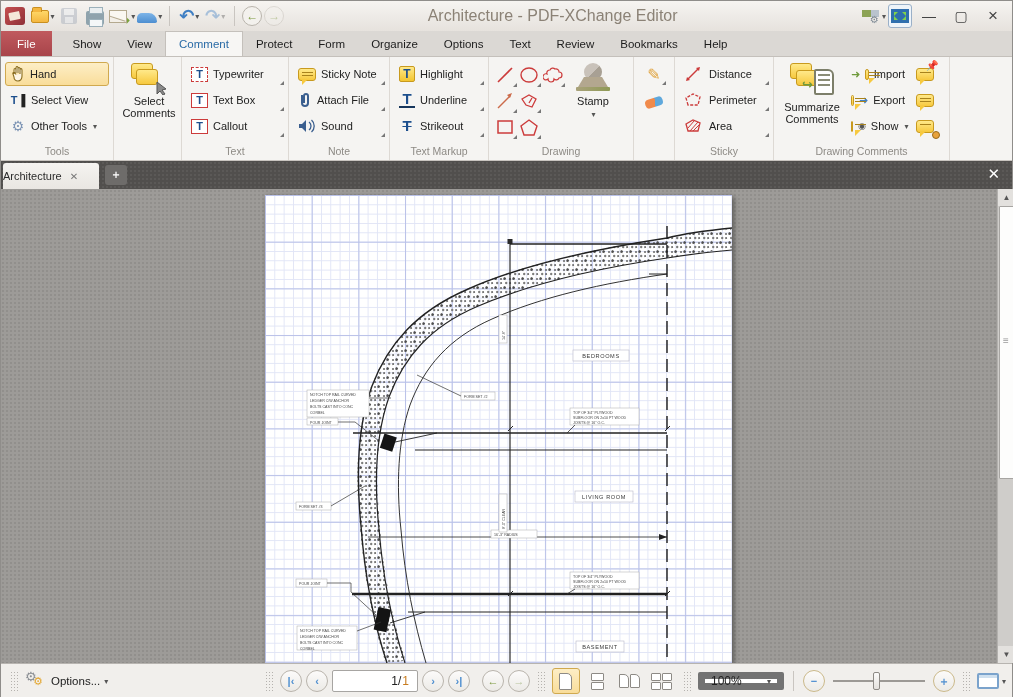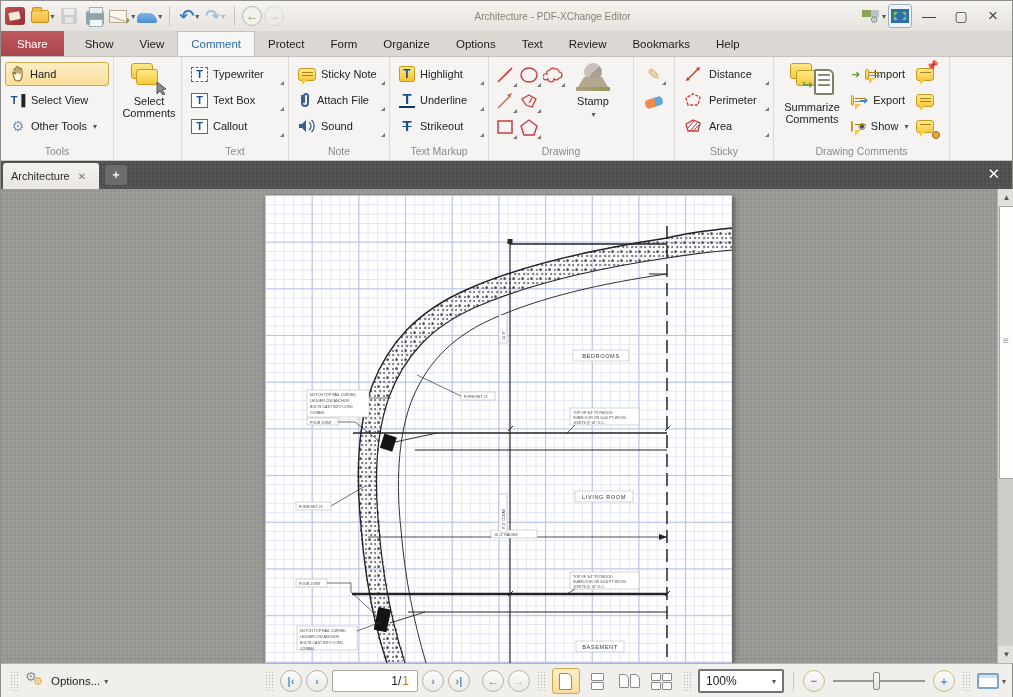--- a/index.html
+++ b/index.html
@@ -9,21 +9,21 @@
   .win { position:relative; width:1013px; height:697px; background:#ecebe9; border:1px solid #8f8d8a; }
 
   
   .titlebar { position:absolute; left:0; top:0; width:100%; height:30px;
     background:linear-gradient(#f6f4f1,#e6e2dd); display:flex; align-items:center; padding:0 4px; }
   .tb-group { display:flex; align-items:center; gap:2px; }
   .tbtn { height:24px; min-width:24px; display:flex; align-items:center; justify-content:center; border-radius:3px; }
   .caret { font-size:8px; color:#555; margin-left:1px; }
   .dis { opacity:.4; }
   .sep-v { width:1px; height:20px; background:#c9c5c0; margin:0 5px; }
-  .title-text { flex:1; text-align:center; color:#8b8276; font-size:10px; padding-right:40px; }
+  .title-text { flex:1; text-align:center; color:#8b8276; font-size:16px; padding-right:40px; }
   .winbtn { width:30px; height:24px; display:flex; align-items:center; justify-content:center; color:#444; font-size:14px; }
   .appico { width:20px; height:18px; background:linear-gradient(135deg,#c65050,#8e3038); border-radius:3px; position:relative; margin-right:6px; }
   .appico:after { content:""; position:absolute; left:4px; top:5px; width:11px; height:8px; background:#f4e7d8; border-radius:1px; transform:rotate(-12deg); }
   .folder { width:18px; height:13px; background:linear-gradient(#ffd868,#f4b740); border:1px solid #c98f1f; border-radius:2px; position:relative; }
   .folder:before { content:""; position:absolute; top:-4px; left:0; width:8px; height:4px; background:#f4b740; border:1px solid #c98f1f; border-bottom:none; border-radius:2px 2px 0 0; }
   .floppy { width:16px; height:16px; background:#9aa4b5; border-radius:2px; position:relative; }
   .floppy:before { content:""; position:absolute; left:3px; top:1px; width:10px; height:6px; background:#e8ecf2; }
   .floppy:after { content:""; position:absolute; left:4px; bottom:1px; width:8px; height:6px; background:#dde3ec; }
   .printer { width:18px; height:14px; background:#8fa3ad; border-radius:2px; position:relative; margin-top:3px; }
   .printer:before { content:""; position:absolute; left:3px; top:-4px; width:12px; height:5px; background:#e9eef0; border:1px solid #9bb0ba; }
@@ -83,21 +83,21 @@
   .sum-ico .pg { position:absolute; right:0; top:6px; width:20px; height:26px; background:#fff; border:2px solid #7d7f6a; border-radius:2px 6px 2px 2px; }
   .sum-ico .pg i { display:block; height:2px; background:#8b8d77; margin:3px 2px 0 2px; }
   .grn { color:#6f9a3d; font-weight:bold; }
   .blu { color:#3f7fc4; font-weight:bold; }
 
   
   .tabbar { position:absolute; left:0; top:160px; width:100%; height:28px; background:#514f4d;
     background-image:radial-gradient(#5b5957 1px, transparent 1px); background-size:4px 4px;
     display:flex; align-items:stretch; }
   .doctab { width:96px; background:linear-gradient(#f5f3f0,#e9e6e2); margin:2px 0 0 2px; border-radius:3px 3px 0 0;
-    display:flex; align-items:center; padding:0 8px; gap:8px; font-size:11px; color:#2b2b2b; }
+    display:flex; align-items:center; padding:0 0; gap:8px; font-size:11px; color:#2b2b2b; }
   .doctab .x { color:#777; font-size:10px; }
   .newtab { width:22px; height:20px; margin:4px 0 0 6px; background:#6e6c6a; border-radius:3px; color:#fff; text-align:center; line-height:19px; font-weight:bold; }
   .tab-close { margin-left:auto; color:#fff; font-size:15px; font-weight:bold; padding:4px 12px; }
 
   
   .canvas { position:absolute; left:0; top:188px; width:1013px; height:474px; background:#9d9b98;
     background-image:radial-gradient(#918f8c 1px, transparent 1px); background-size:4px 4px; overflow:hidden; }
   .page { position:absolute; left:264px; top:6px; width:467px; height:468px; background:#fff;
     box-shadow:2px 2px 5px rgba(0,0,0,.45);
     background-image:
@@ -120,21 +120,21 @@
   .gears i { position:absolute; font-style:normal; }
   .sbtn-circ { width:22px; height:22px; border-radius:50%; border:1px solid #b9b4ac; background:linear-gradient(#fcfbfa,#eceae6); display:flex; align-items:center; justify-content:center; font-weight:bold; color:#4f8fd0; font-size:11px; }
   .pagefield { width:86px; height:22px; background:#fff; border:1px solid #a7a5a2; border-radius:2px; display:flex; align-items:center; justify-content:flex-end; padding:0 8px; font-size:12px; }
   .pagefield .tot { color:#c77b1e; margin-left:1px; }
   .laybtn { width:28px; height:26px; display:flex; align-items:center; justify-content:center; border-radius:3px; }
   .laybtn.active { background:linear-gradient(#fdeec6,#f9dd9a); border:1px solid #d0a94f; }
   .pgico { width:13px; height:17px; background:#fff; border:1px solid #8d8a85; border-radius:1px 5px 1px 1px; position:relative; }
   .pgico.half { height:8px; border-radius:1px; }
   .duo { display:flex; gap:1px; }
   .col2 { display:flex; flex-direction:column; gap:1px; }
-  .zoomsel { width:86px; height:24px; background:#fff; border:2px solid #737373; border-radius:2px; display:flex; align-items:center; padding:0 6px; justify-content:space-between; font-size:12px; }
+  .zoomsel { width:86px; height:18px; background:#fff; border:7px solid #737373; border-radius:2px; display:flex; align-items:center; padding:0 6px; justify-content:space-between; font-size:12px; }
   .slider { width:92px; height:2px; background:#9c9995; position:relative; margin:0 4px; }
   .slider .handle { position:absolute; left:40px; top:-8px; width:7px; height:18px; background:linear-gradient(#fcfbfa,#e4e1dd); border:1px solid #8d8a85; border-radius:2px; }
   .fitico { width:22px; height:16px; background:#fff; border:2px solid #7ba3cc; border-radius:2px; box-shadow:inset 0 3px 0 #cfe0ef; }
   .sb-label { font-size:11.5px; color:#222; }
   .mini-caret { font-size:8px; color:#555; }
 </style>
 </head>
 <body>
 
 <div class="win">
@@ -190,21 +190,21 @@
             <path d="M3 3l4 0-4 4z M15 3l0 4-4-4z M3 11l4 0-4-4z M15 11l-4 0 4-4z" fill="#7fd24a"></path>
           </svg>
       </div>
       <div class="winbtn">—</div>
       <div class="winbtn">▢</div>
       <div class="winbtn" style="font-size:17px">×</div>
     </div>
   </div>
 
   <div class="menurow">
-    <div class="mtab file">Share</div>
+    <div class="mtab file">File</div>
     <div class="mtab">Show</div>
     <div class="mtab">View</div>
     <div class="mtab active">Comment</div>
     <div class="mtab">Protect</div>
     <div class="mtab">Form</div>
     <div class="mtab">Organize</div>
     <div class="mtab">Options</div>
     <div class="mtab">Text</div>
     <div class="mtab">Review</div>
     <div class="mtab">Bookmarks</div>

